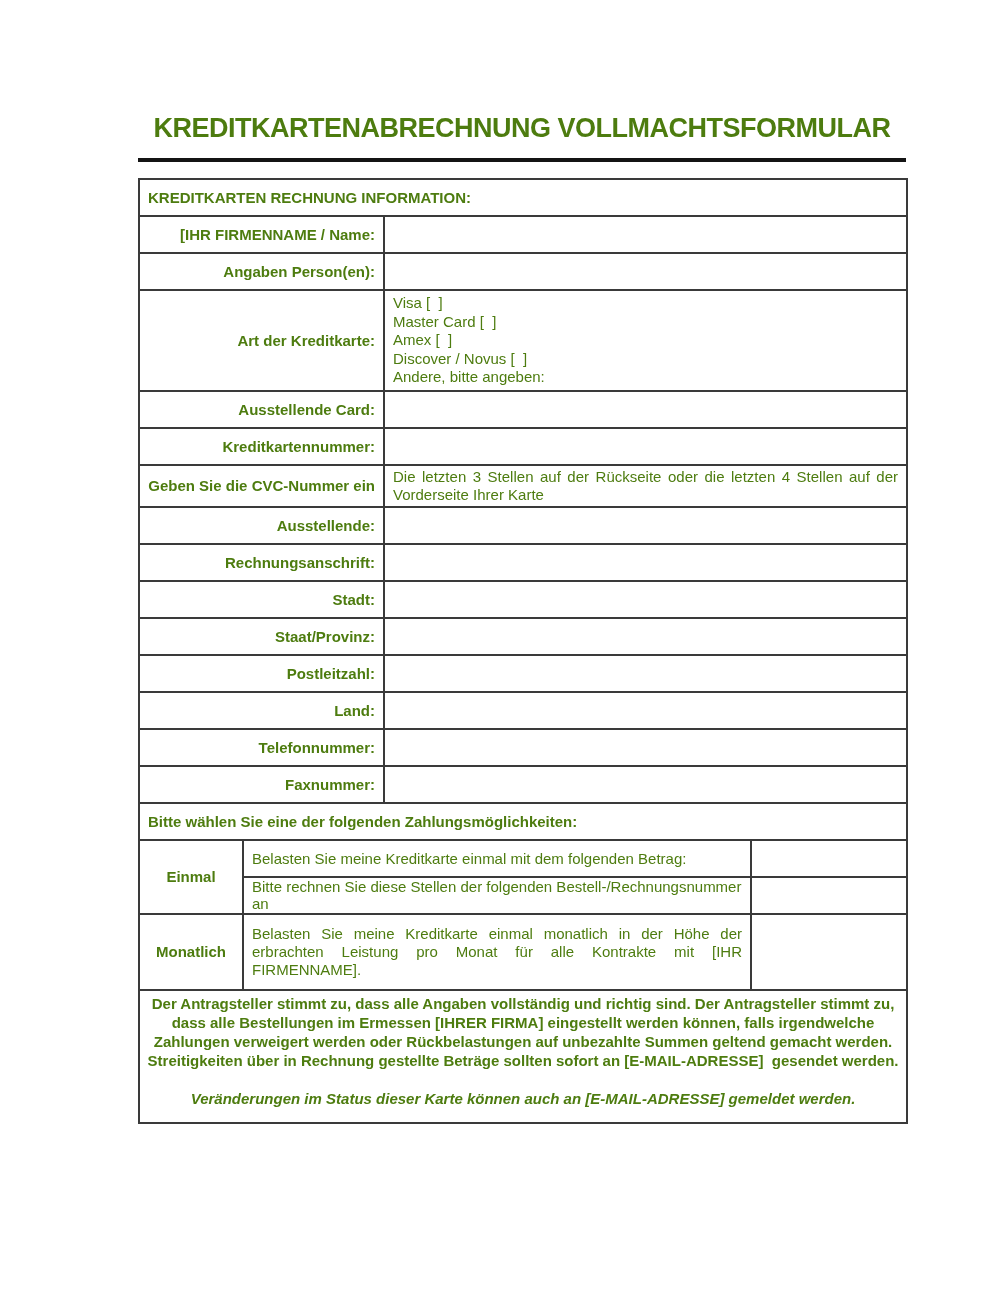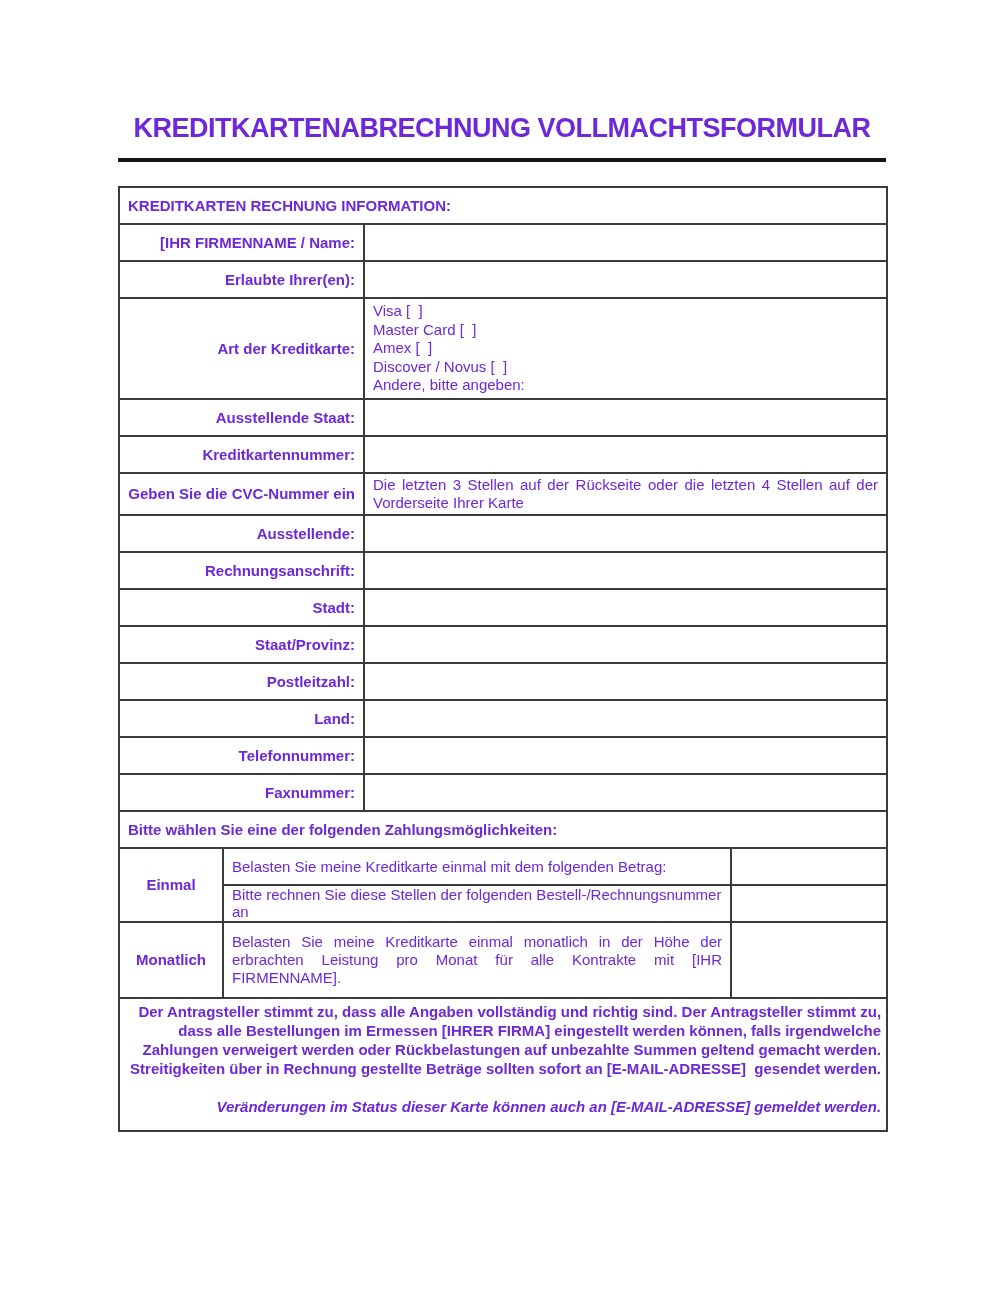--- a/index.html
+++ b/index.html
@@ -3,40 +3,41 @@
 <meta charset="utf-8">
 <style>
   * { box-sizing: border-box; }
   html, body { margin: 0; padding: 0; background: #ffffff; }
   .page {
     position: relative;
     width: 1000px;
     height: 1290px;
     background: #ffffff;
     font-family: "Liberation Sans", sans-serif;
-    color: #6d28d9;
+    color: #4d7c0f;
     overflow: hidden;
+    padding-left: 20px;
   }
   .content { margin-left: 118px; width: 768px; }
   .doc-title {
     margin: 112px 0 0 0;
     font-size: 27px;
     line-height: 32px;
     font-weight: 700;
     letter-spacing: -0.5px;
     text-align: center;
     white-space: nowrap;
   }
   .title-rule { height: 4px; background: #141414; margin-top: 14px; }
 
   table.form {
     border-collapse: collapse;
     table-layout: fixed;
     width: 768px;
-    margin-top: 24px;
+    margin-top: 16px;
   }
   table.form td {
     border: 2px solid #3a3a3a;
     font-size: 15px;
     line-height: 18px;
     padding: 2px 8px;
     vertical-align: middle;
     overflow: hidden;
     word-wrap: break-word;
   }
@@ -63,21 +64,21 @@
   tr.opt-sub1 > td { height: 37px; }
   tr.opt-sub2 > td { height: 35px; line-height: 16.5px; padding-top: 1px; padding-bottom: 1px; }
   tr.opt-monthly > td { height: 76px; }
   td.opt-desc-justify { text-align: justify; line-height: 19px; vertical-align: top; padding-top: 4px; }
 
   tr.terms-row > td { height: 133px; vertical-align: top; padding: 3px 5px; }
   .terms-p {
     font-weight: 700;
     font-size: 15px;
     line-height: 19px;
-    text-align: right;
+    text-align: center;
     margin: 0;
   }
   .terms-p2 { margin-top: 19px; font-style: italic; }
 </style>
 </head>
 <body>
 
 <div class="page">
   <div class="content">
 
@@ -95,37 +96,37 @@
         <tr>
           <td colspan="4" class="section-header">KREDITKARTEN RECHNUNG INFORMATION:</td>
         </tr>
 
         <tr class="h37">
           <td colspan="2" class="label-cell">[IHR FIRMENNAME / Name:</td>
           <td colspan="2" class="value-cell"></td>
         </tr>
 
         <tr class="h37">
-          <td colspan="2" class="label-cell">Erlaubte Ihrer(en):</td>
+          <td colspan="2" class="label-cell">Angaben Person(en):</td>
           <td colspan="2" class="value-cell"></td>
         </tr>
 
         <tr class="card-row">
           <td colspan="2" class="label-cell">Art der Kreditkarte:</td>
           <td colspan="2" class="value-cell card-value">
             <div class="card-option">Visa [  ]</div>
             <div class="card-option">Master Card [  ]</div>
             <div class="card-option">Amex [  ]</div>
             <div class="card-option">Discover / Novus [  ]</div>
             <div class="card-option">Andere, bitte angeben:</div>
           </td>
         </tr>
 
         <tr class="h37">
-          <td colspan="2" class="label-cell">Ausstellende Staat:</td>
+          <td colspan="2" class="label-cell">Ausstellende Card:</td>
           <td colspan="2" class="value-cell"></td>
         </tr>
 
         <tr class="h37">
           <td colspan="2" class="label-cell">Kreditkartennummer:</td>
           <td colspan="2" class="value-cell"></td>
         </tr>
 
         <tr class="cvc-row">
           <td colspan="2" class="label-cell">Geben Sie die CVC-Nummer ein</td>

